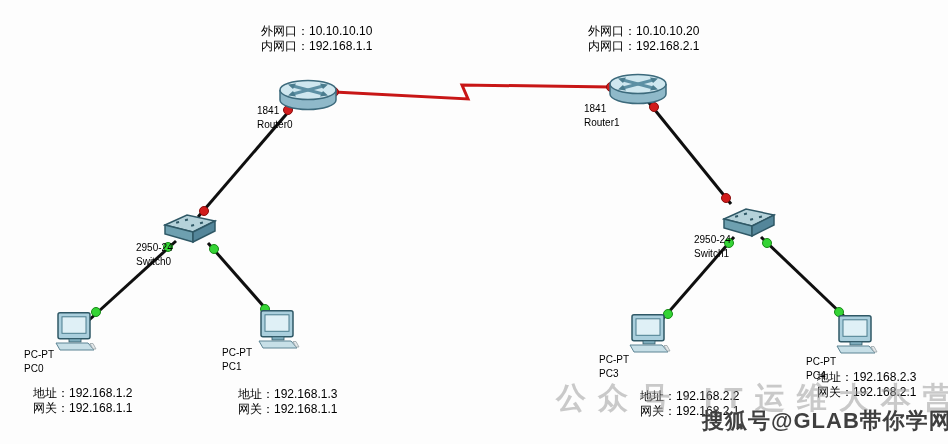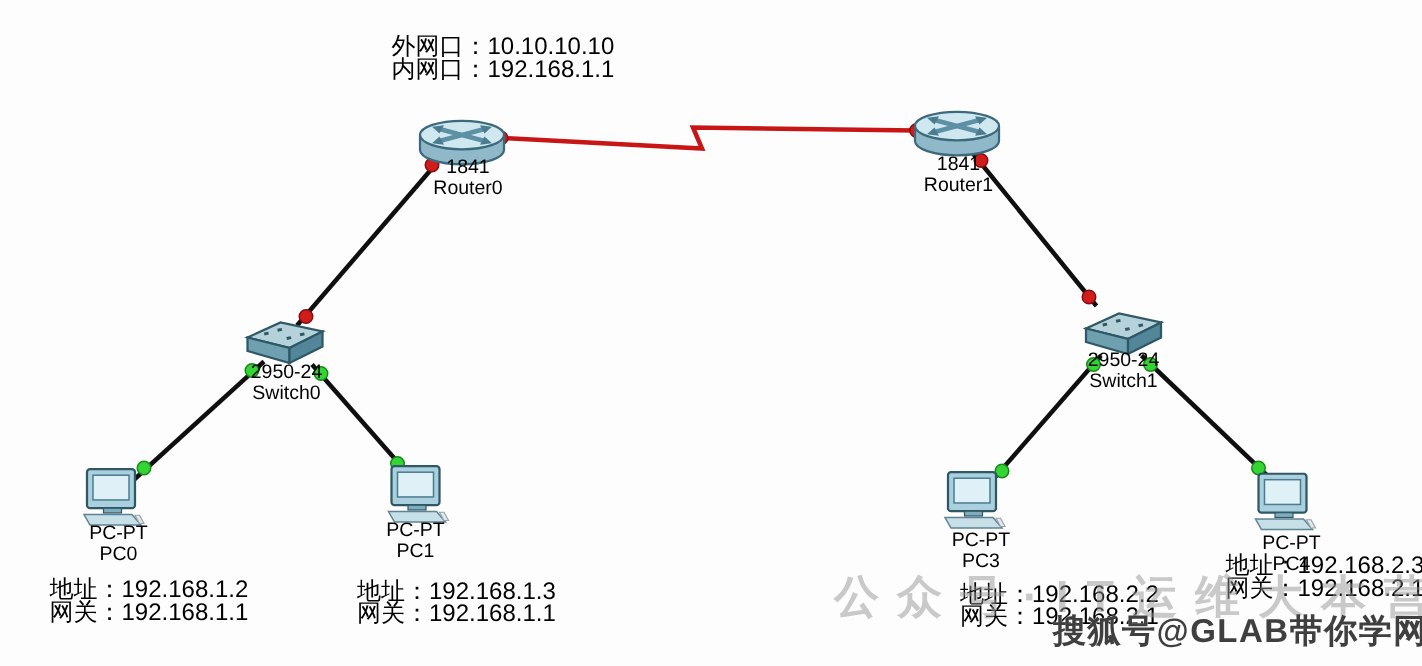--- a/index.html
+++ b/index.html
@@ -8,25 +8,25 @@
     position:relative;width:948px;height:444px;overflow:hidden;
     background:#fdfdfd;
   }
   .linklayer{position:absolute;left:0;top:0;width:948px;height:444px;}
   .cable{stroke:#0f0f0f;stroke-width:3;fill:none;}
   .serial{stroke:#c81616;stroke-width:3;fill:none;}
   .dot-red{fill:#d11c1c;stroke:#8a0d0d;stroke-width:1;}
   .dot-green{fill:#35d435;stroke:#168a16;stroke-width:1;}
   .device{position:absolute;}
   .devlabel{
-    position:absolute;width:110px;text-align:center;
-    font-size:13px;line-height:13.5px;color:#000;letter-spacing:0px;
+    position:absolute;width:110px;
+    font-size:10px;line-height:13.5px;color:#000;letter-spacing:0px;
   }
   .note{
-    position:absolute;font-size:16px;line-height:15px;color:#000;white-space:nowrap;
+    position:absolute;font-size:12px;line-height:15px;color:#000;white-space:nowrap;
   }
   .wm-light{
     position:absolute;font-size:30px;letter-spacing:12px;white-space:nowrap;
     color:rgba(150,150,150,0.5);font-weight:bold;
   }
   .wm-dark{
     position:absolute;font-size:22px;letter-spacing:1px;white-space:nowrap;
     color:rgba(42,42,42,0.9);font-weight:bold;
     text-shadow:0 0 1px #ffffff;
   }
@@ -168,20 +168,24 @@
   </div>
   <div class="devlabel" style="left:806px;top:355px">
     <div>PC-PT</div>
     <div>PC4</div>
   </div>
 
   <div class="note" style="left:261px;top:24px">
     <div>外网口：10.10.10.10</div>
     <div>内网口：192.168.1.1</div>
   </div>
+  <div class="note" style="left:588px;top:24px">
+    <div>外网口：10.10.10.20</div>
+    <div>内网口：192.168.2.1</div>
+  </div>
   <div class="note" style="left:33px;top:386px">
     <div>地址：192.168.1.2</div>
     <div>网关：192.168.1.1</div>
   </div>
   <div class="note" style="left:238px;top:387px">
     <div>地址：192.168.1.3</div>
     <div>网关：192.168.1.1</div>
   </div>
   <div class="note" style="left:640px;top:389px">
     <div>地址：192.168.2.2</div>

